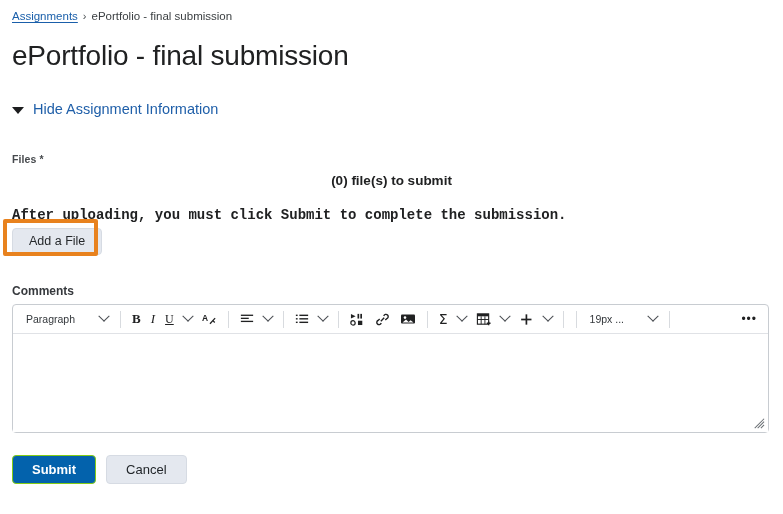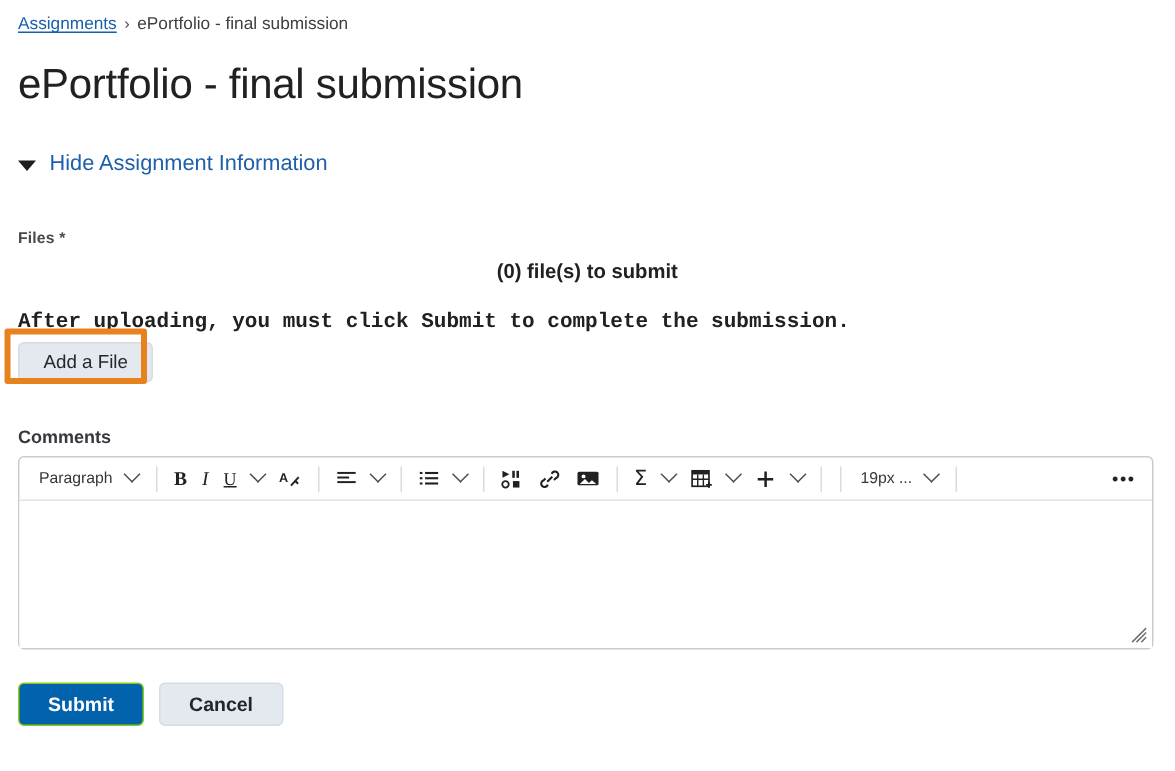--- a/index.html
+++ b/index.html
@@ -165,21 +165,21 @@
     padding: 0 5px;
     cursor: pointer;
     color: #202122;
     font-size: 11px;
     border-radius: 2px;
     white-space: nowrap;
   }
   .tb-select {
     display: flex;
     align-items: center;
-    gap: 9px;
+    gap: 25px;
     padding: 0 6px 0 7px;
     height: 22px;
     cursor: pointer;
     font-size: 10.5px;
     color: #33373b;
     white-space: nowrap;
   }
   .tb-sep {
     width: 1px;
     height: 17px;
@@ -234,21 +234,20 @@
     background: #e4e8ef;
     color: #22262a;
     border: 1px solid #d6dbe3;
     border-radius: 4px;
     font-size: 13px;
     padding: 0 19px;
     height: 29px;
     line-height: 27px;
     cursor: pointer;
     font-family: "Liberation Sans", sans-serif;
-    font-weight: bold;
   }
 </style>
 </head>
 <body>
 
 <div class="page">
 
   <div class="breadcrumb">
     <span class="crumb-link">Assignments</span>
     <span class="crumb-sep">›</span>

